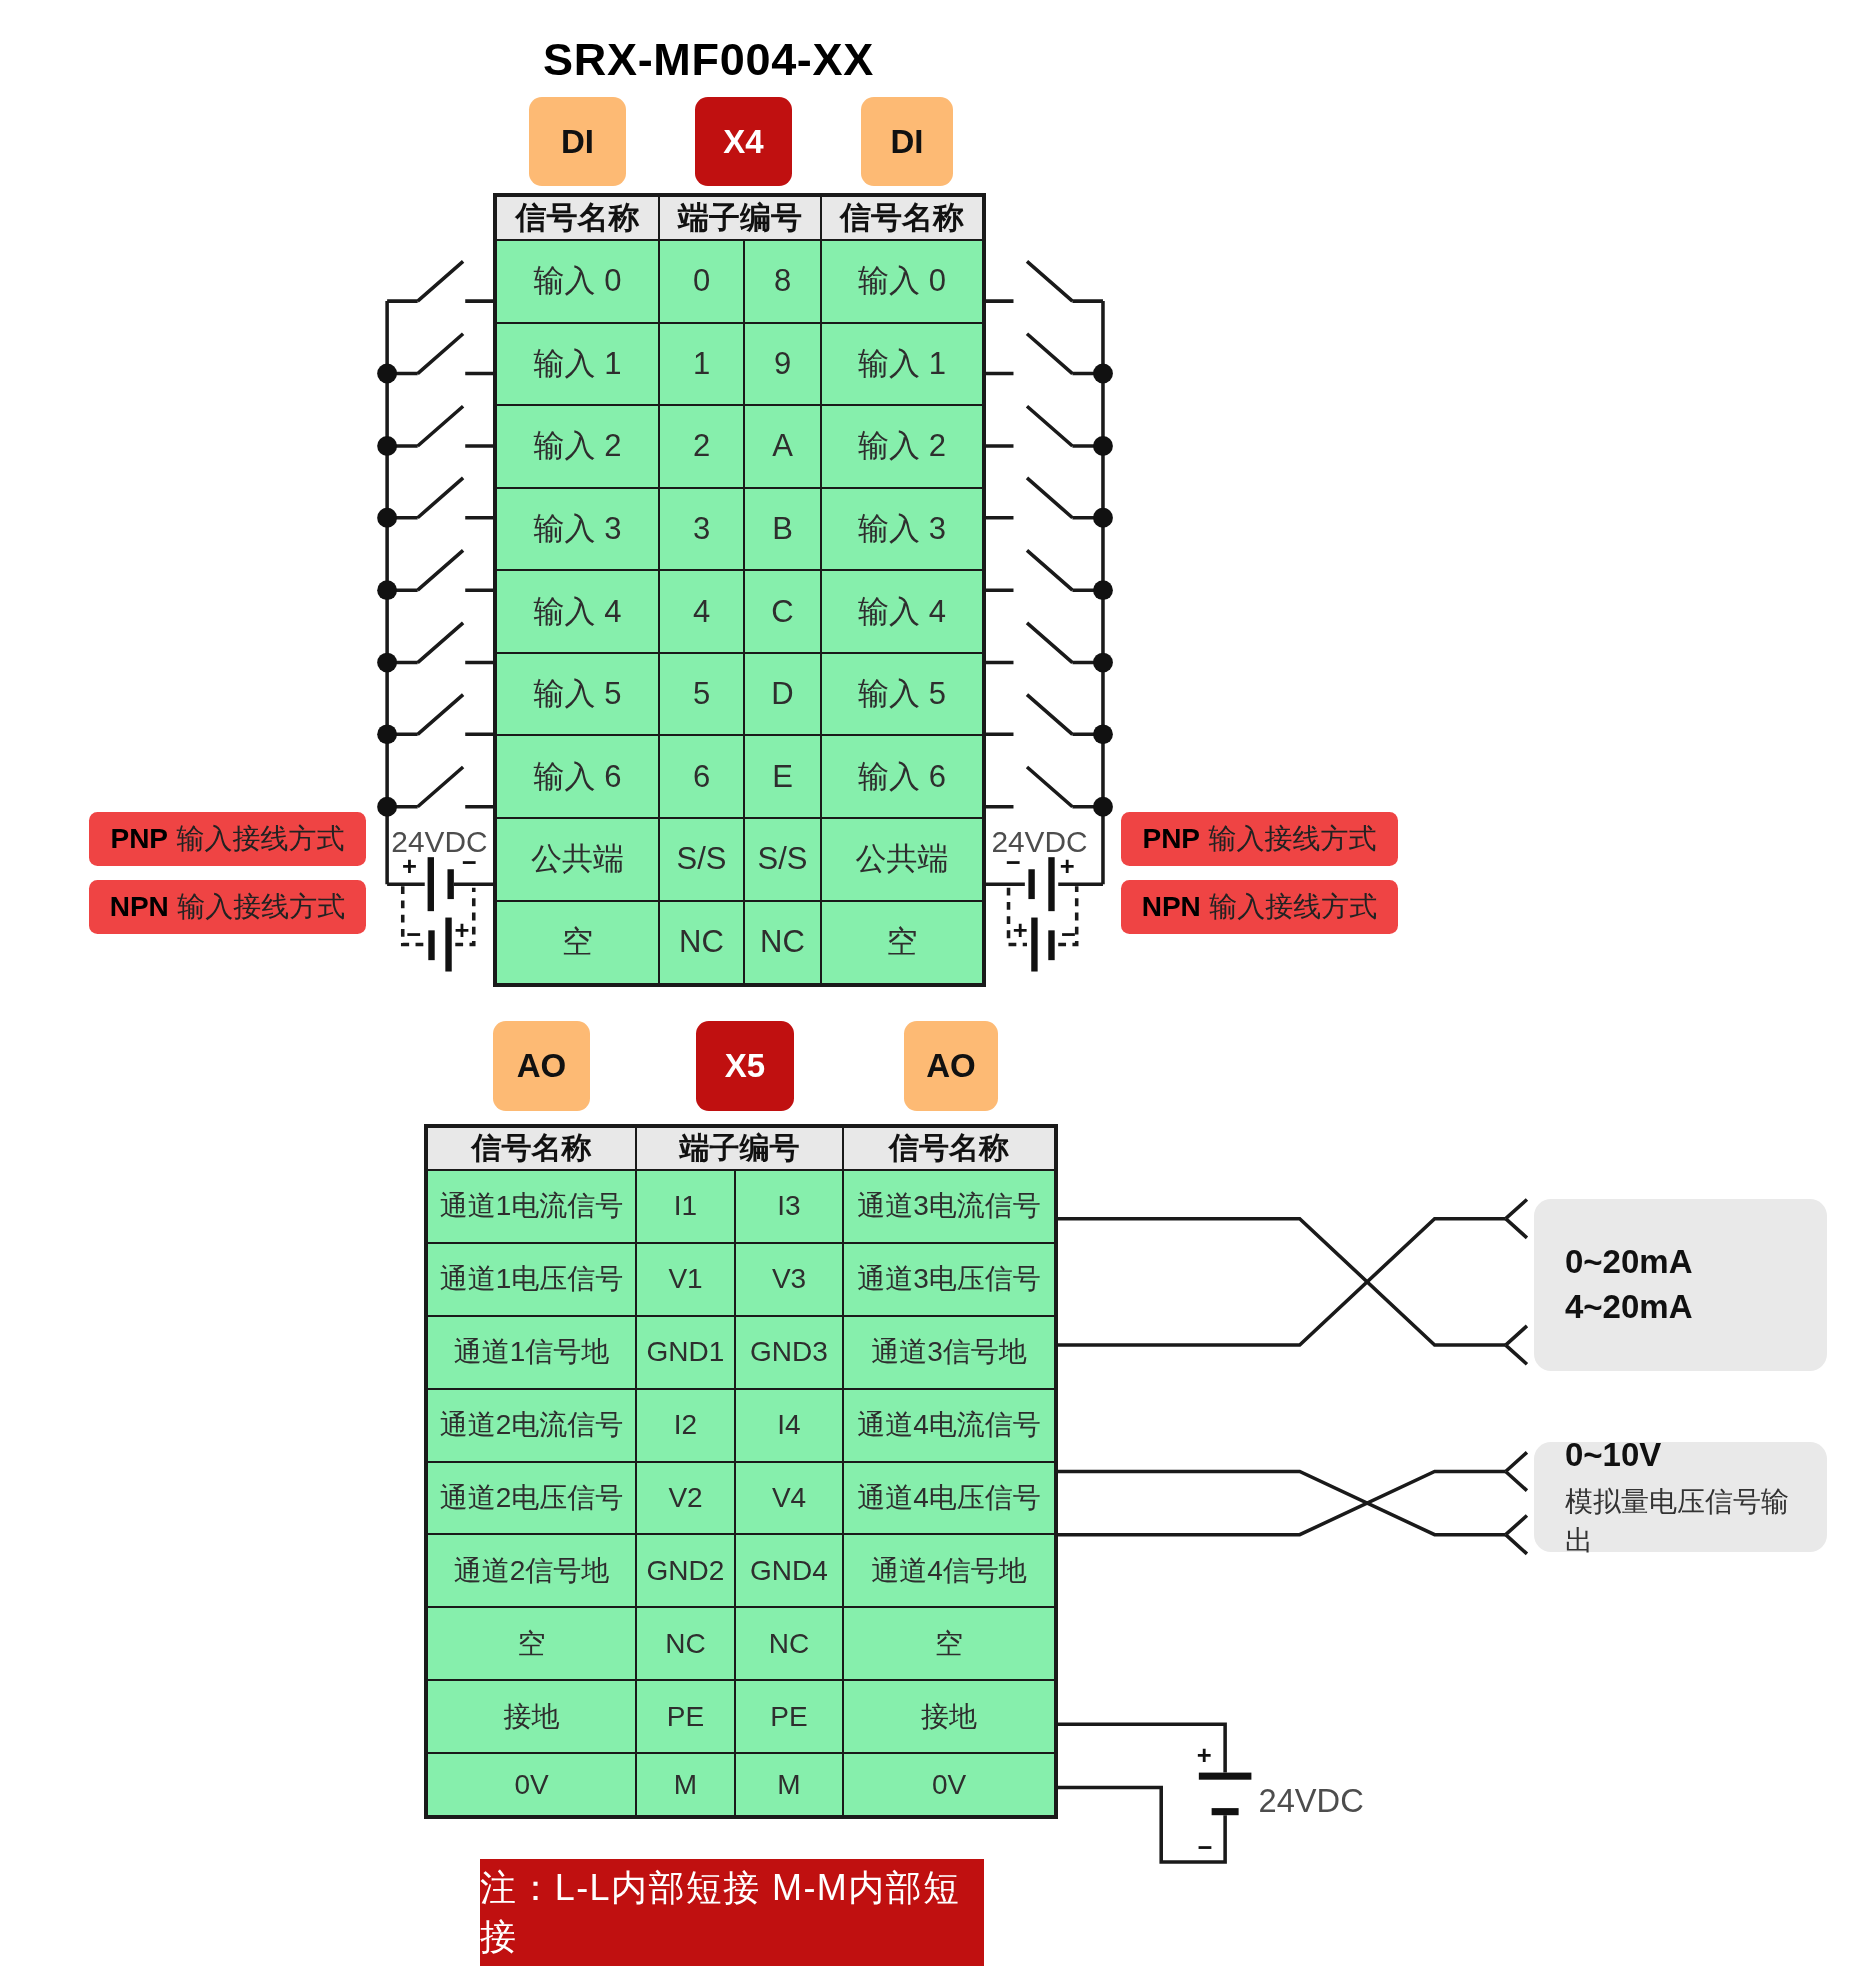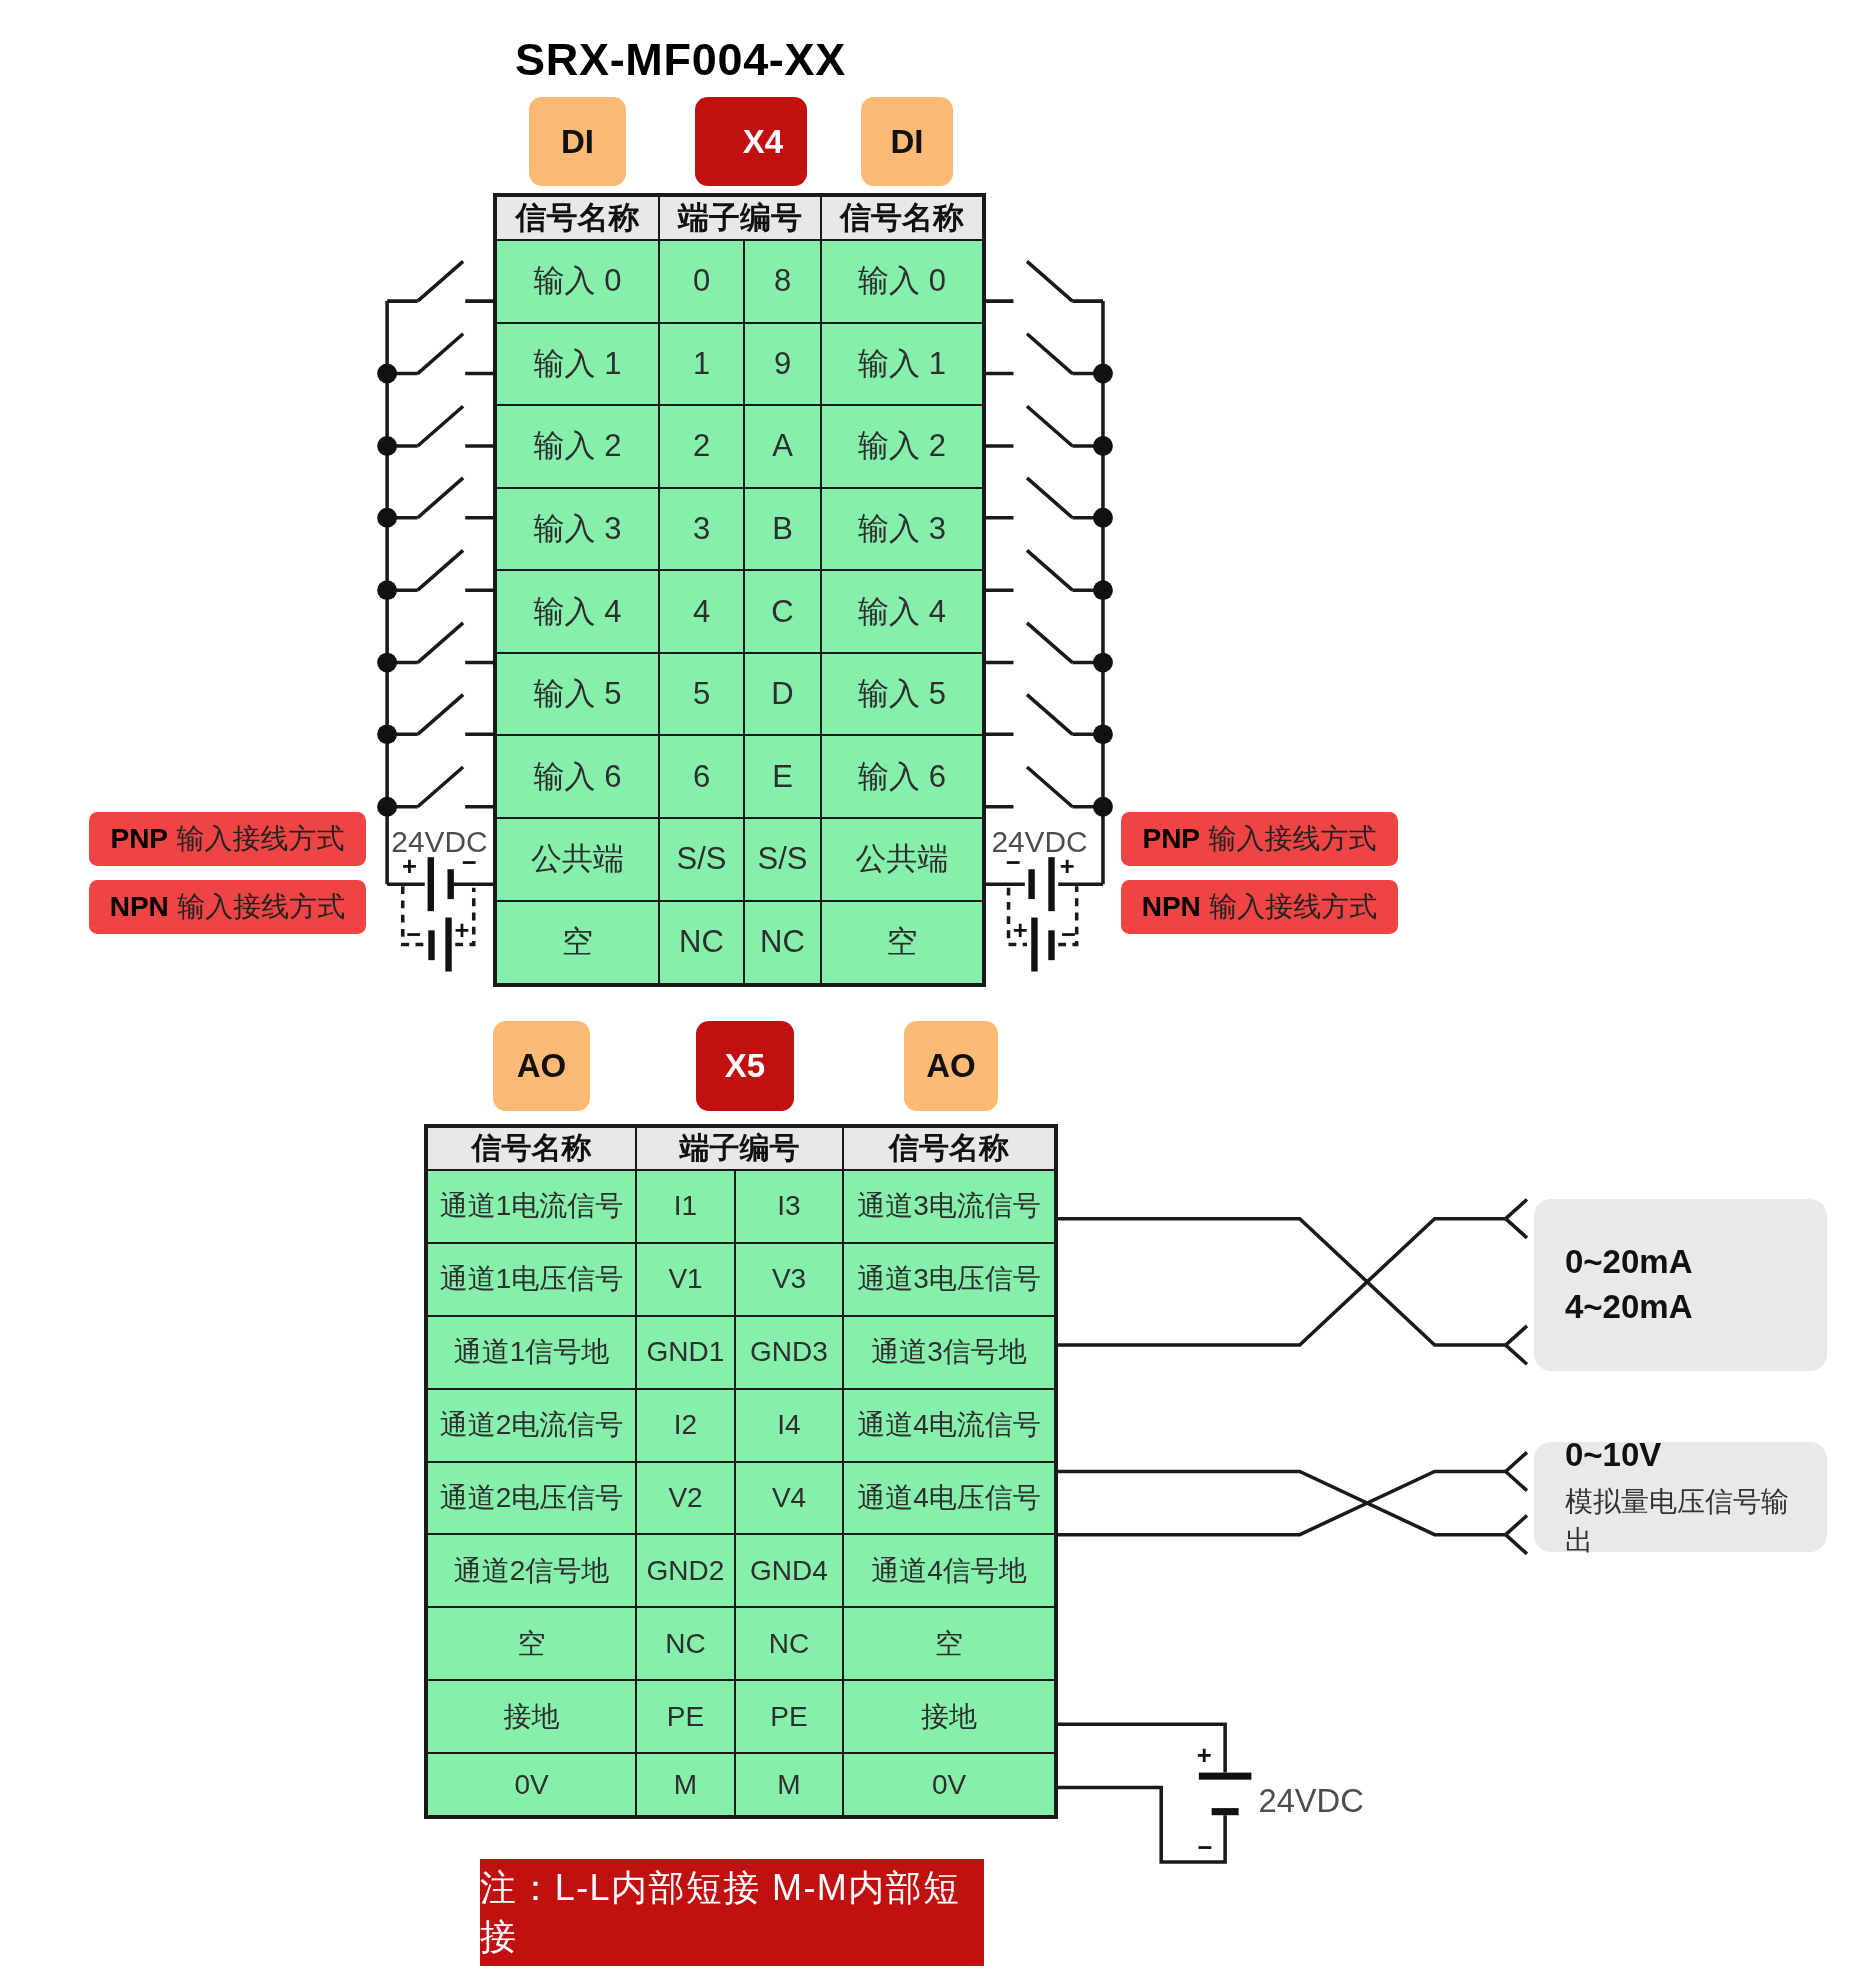--- a/index.html
+++ b/index.html
@@ -153,24 +153,24 @@
     <text class="svgsign" x="1492" y="1232">+</text>
     <text class="svgsign" x="1426" y="1322">+</text>
     <text class="svgsign" x="1494" y="1328">−</text>
 
     <text class="svgsign" x="1685" y="2484">+</text>
     <text class="svgsign" x="1686" y="2614">−</text>
     <text class="svgsupply" style="font-size:46px" x="1772" y="2552">24VDC</text>
   </g>
 </svg>
 
-<div class="abs title" style="left:515px;top:34px;">SRX-MF004-XX</div>
+<div class="abs title" style="left:543px;top:34px;">SRX-MF004-XX</div>
 
 <div class="abs badge" style="left:529px;top:97px;width:97px;height:89px;">DI</div>
-<div class="abs badge red" style="left:695px;top:97px;width:88px;height:89px;padding-left:24px;">X4</div>
+<div class="abs badge red" style="left:695px;top:97px;width:97px;height:89px;">X4</div>
 <div class="abs badge" style="left:861px;top:97px;width:92px;height:89px;">DI</div>
 
 <div class="abs" style="left:493px;top:193px;">
   <table class="x4" style="width:491px;height:794px;">
     <colgroup>
         <col style="width:164px">
         <col style="width:85px">
         <col style="width:77px">
         <col style="width:163px">
       </colgroup>

